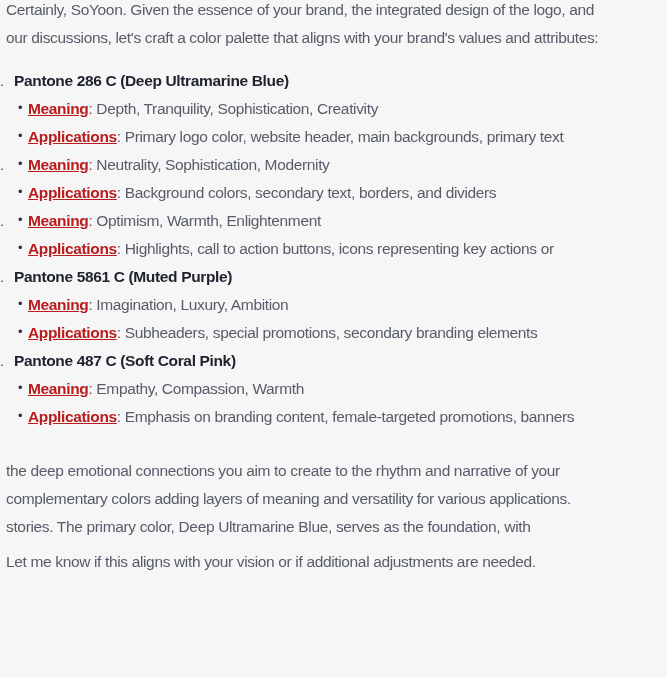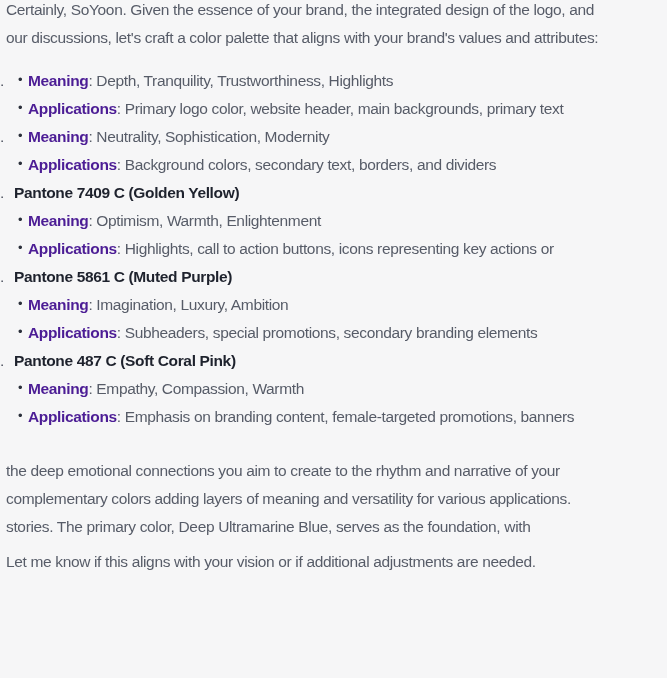--- a/index.html
+++ b/index.html
@@ -57,57 +57,58 @@
   }
   .dot {
     position: absolute;
     left: 12px;
     top: -1px;
     color: #2a2f3a;
     font-size: 13px;
   }
   .blabel {
     font-weight: 700;
-    color: #4c1d95;
+    color: #b91c1c;
+    text-decoration: underline;
   }
   .wrapline { white-space: nowrap; }
 
   .summary { margin: 26px 0 0 0; }
   .closing { margin: 7px 0 0 0; }
 </style>
 </head>
 <body>
 
 <div class="msg">
 
   <div class="para">
     <div class="line">Certainly, SoYoon. Given the essence of your brand, the integrated design of the logo, and</div>
     <div class="line">our discussions, let's craft a color palette that aligns with your brand's values and attributes:</div>
   </div>
 
   <ol class="palette">
 
     <li class="item">
-      <div class="item-title"><span class="num">1.</span></div>
+      <div class="item-title"><span class="num">1.</span><span>Pantone 286 C (Deep Ultramarine Blue)</span></div>
       <ul class="bullets">
-        <li class="bullet"><span class="dot">•</span><span class="blabel">Meaning</span><span>: Depth, Tranquility, Trustworthiness, Highlights</span></li>
+        <li class="bullet"><span class="dot">•</span><span class="blabel">Meaning</span><span>: Depth, Tranquility, Sophistication, Creativity</span></li>
         <li class="bullet"><span class="dot">•</span><span class="blabel">Applications</span><span>: Primary logo color, website header, main backgrounds, primary text</span></li>
       </ul>
     </li>
 
     <li class="item">
       <div class="item-title"><span class="num">2.</span></div>
       <ul class="bullets">
         <li class="bullet"><span class="dot">•</span><span class="blabel">Meaning</span><span>: Neutrality, Sophistication, Modernity</span></li>
         <li class="bullet"><span class="dot">•</span><span class="blabel">Applications</span><span>: Background colors, secondary text, borders, and dividers</span></li>
       </ul>
     </li>
 
     <li class="item">
-      <div class="item-title"><span class="num">3.</span><span>Pantone 7409 C (Golden Yellow)</span></div>
+      <div class="item-title"><span class="num">3.</span></div>
       <ul class="bullets">
         <li class="bullet"><span class="dot">•</span><span class="blabel">Meaning</span><span>: Optimism, Warmth, Enlightenment</span></li>
         <li class="bullet"><span class="dot">•</span><span class="blabel">Applications</span><span>: Highlights, call to action buttons, icons representing key actions or</span>
         </li>
       </ul>
     </li>
 
     <li class="item">
       <div class="item-title"><span class="num">4.</span><span>Pantone 5861 C (Muted Purple)</span></div>
       <ul class="bullets">

